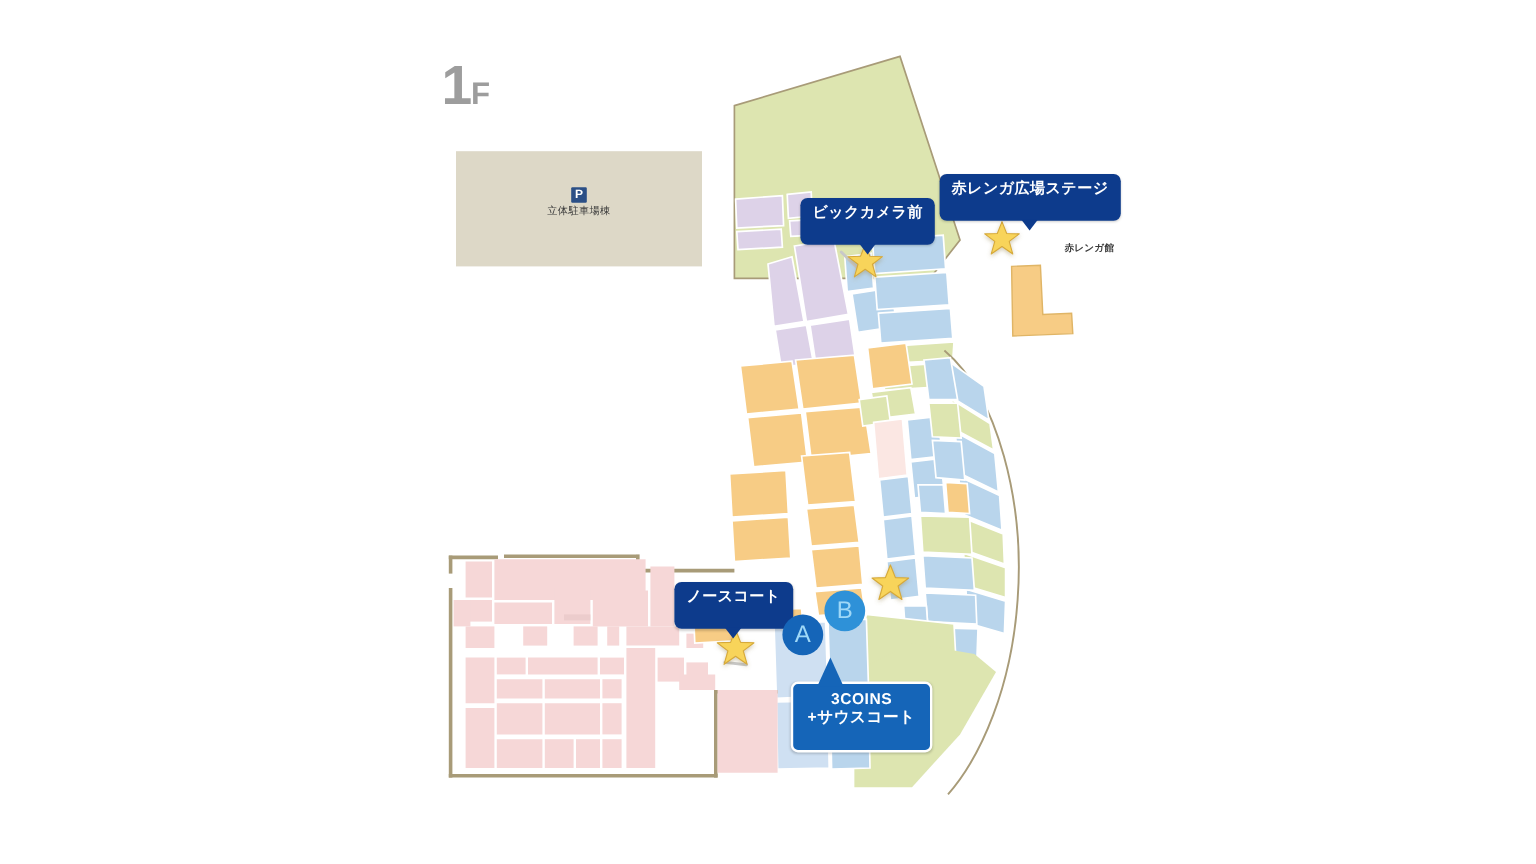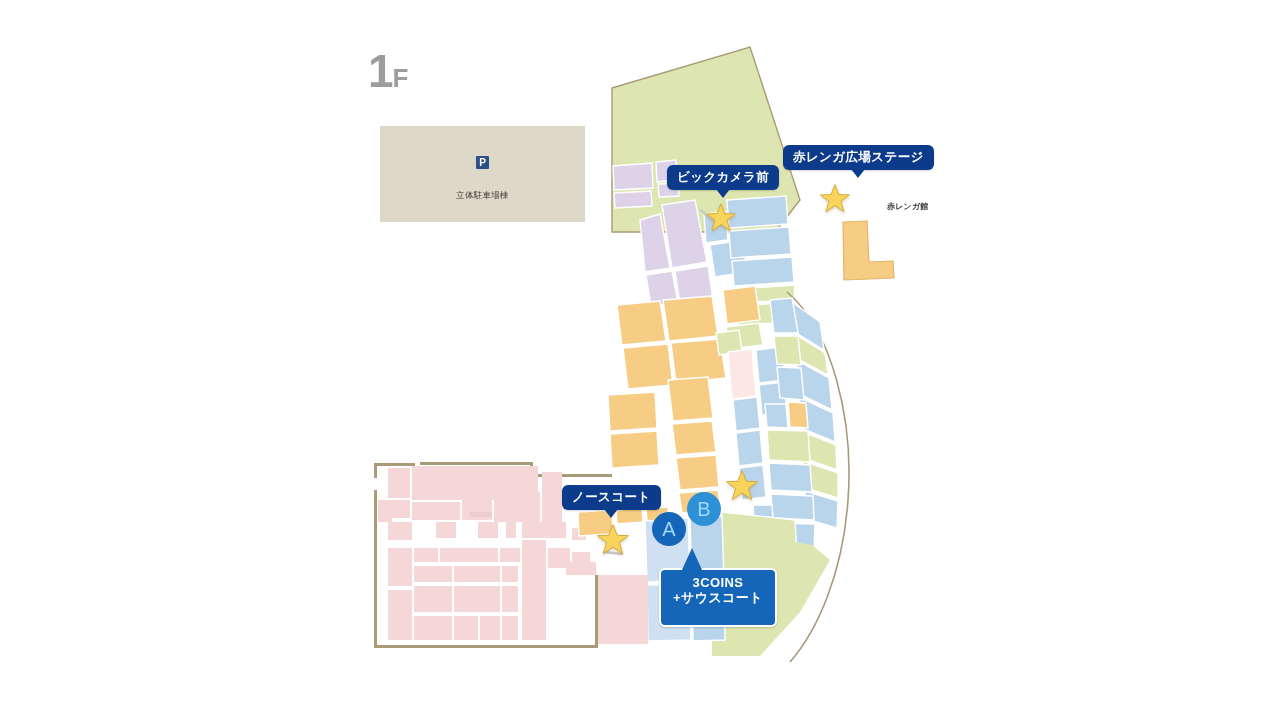--- a/index.html
+++ b/index.html
@@ -63,21 +63,21 @@
     background: #2b4f86;
     color: #ffffff;
     font-size: 10px;
     font-weight: bold;
     line-height: 13px;
     text-align: center;
     border-radius: 1px;
   }
   #parking-label {
     display: block;
-    margin-top: 20px;
+    margin-top: 0;
     font-size: 8.5px;
     color: #3a3a3a;
     letter-spacing: 0.3px;
   }
 
   
   #map-svg {
     position: absolute;
     left: 0;
     top: 0;
@@ -86,21 +86,21 @@
   }
 
   
   .callout {
     position: absolute;
     background: #0d3b8c;
     color: #ffffff;
     border-radius: 6px;
     font-size: 12.5px;
     font-weight: bold;
-    padding: 5px 10px 6px 10px;
+    padding: 5px 10px 20px 10px;
     white-space: nowrap;
     letter-spacing: 0.4px;
     box-shadow: 0 1px 2px rgba(0,0,0,0.18);
     line-height: 1.15;
   }
   .callout::after {
     content: "";
     position: absolute;
     left: 50%;
     bottom: -8px;

